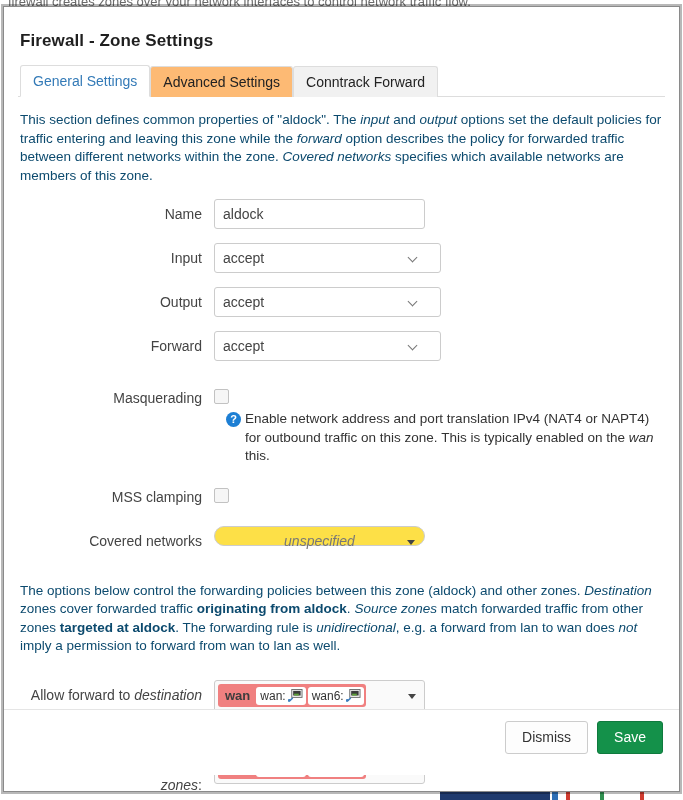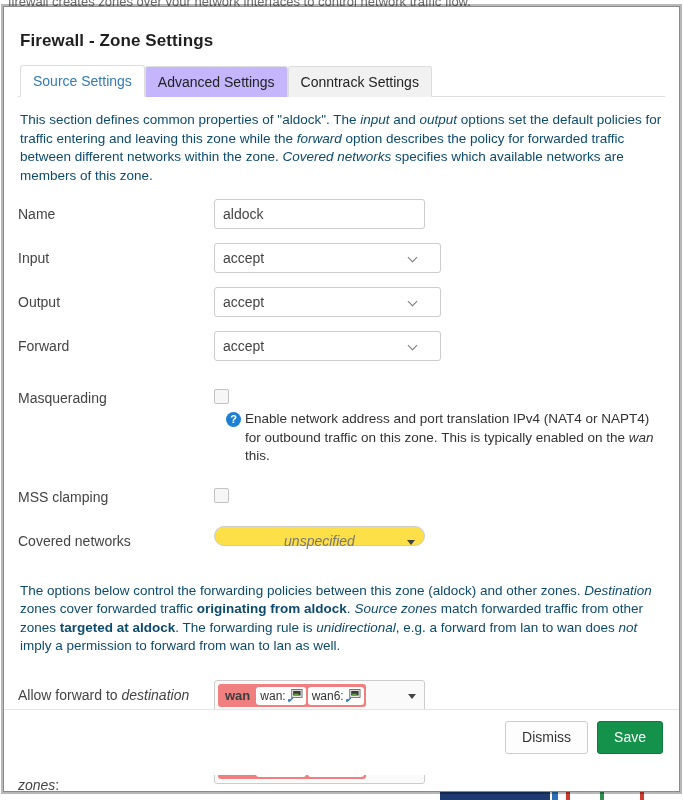--- a/index.html
+++ b/index.html
@@ -79,21 +79,21 @@
     margin-bottom: -1px;
     color: #222222;
     background: #f1f1f1;
     border-color: #dddddd;
     border-top-left-radius: 3px;
     border-top-right-radius: 3px;
     cursor: pointer;
     line-height: 17px;
   }
   .tab.inactive-light {
-    background: #c4b5fd;
+    background: #fdba74;
     border-color: #dddddd;
   }
   .tab.active {
     background: #ffffff;
     color: #337ab7;
     border-color: #dddddd;
     border-bottom: 1px solid #ffffff;
   }
 
   
@@ -112,20 +112,21 @@
     margin-top: 14px;
   }
   .row {
     display: flex;
     align-items: flex-start;
     margin-bottom: 14px;
   }
   .row-label {
     width: 196px;
     flex: 0 0 196px;
+    text-align: right;
     padding-right: 12px;
     padding-top: 6px;
     font-size: 14px;
     color: #444444;
     line-height: 18px;
   }
   .row-label i { font-style: italic; }
   .row-field { flex: 1 1 auto; }
 
   .text-input, .select-input {
@@ -311,23 +312,23 @@
     <div class="strip s5"></div>
   </div>
 </div>
 
 <div id="modal">
   <div class="modal-inner">
 
     <div class="modal-title">Firewall - Zone Settings</div>
 
     <div class="tabs">
-      <div class="tab active">Source Settings</div>
+      <div class="tab active">General Settings</div>
       <div class="tab inactive-light">Advanced Settings</div>
-      <div class="tab">Conntrack Settings</div>
+      <div class="tab">Conntrack Forward</div>
     </div>
 
     <div class="para">
       <span>This section defines common properties of "aldock". The </span><i>input</i><span> and </span><i>output</i><span> options set the default policies for traffic entering and leaving this zone while the </span><i>forward</i><span> option describes the policy for forwarded traffic between different networks within the zone. </span><i>Covered networks</i><span> specifies which available networks are members of this zone.</span>
     </div>
 
     <div class="form">
 
       <div class="row" style="margin-top:14px;">
         <div class="row-label">Name</div>

